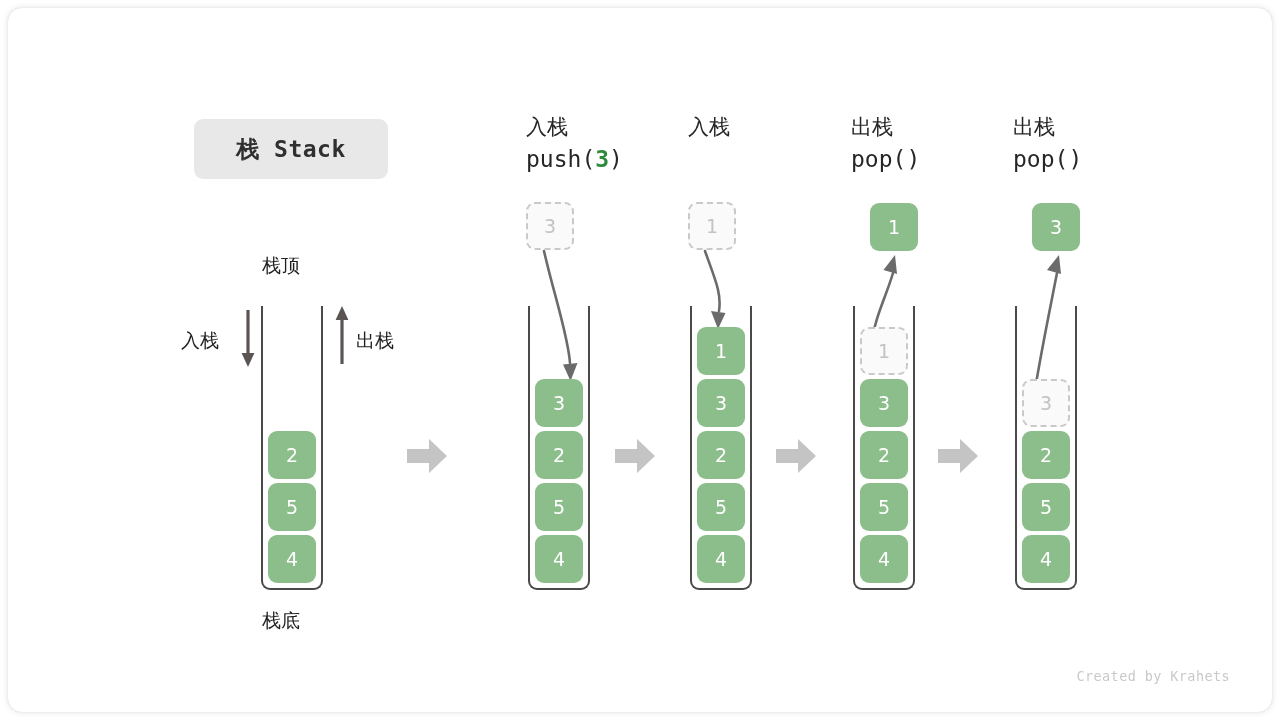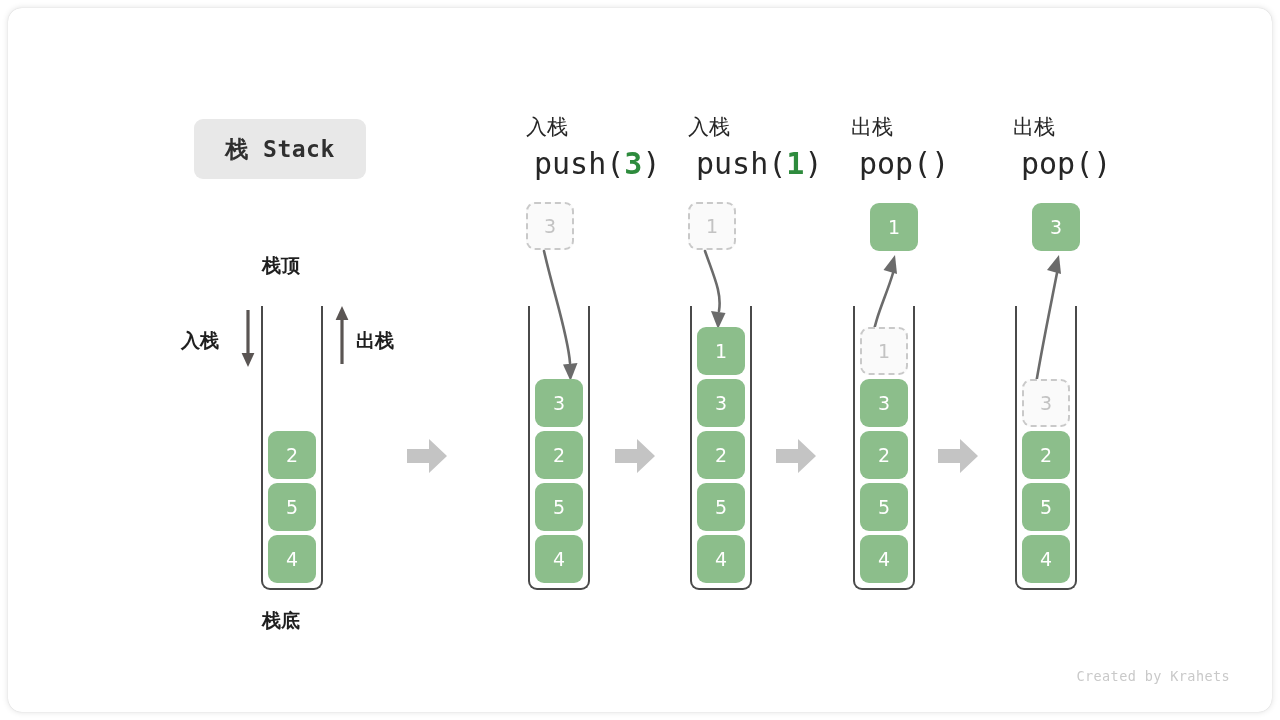--- a/index.html
+++ b/index.html
@@ -21,59 +21,58 @@
     height: 704px;
     background: #ffffff;
     border-radius: 14px;
     box-shadow: 0 0 6px rgba(0,0,0,0.13), 0 0 1px rgba(0,0,0,0.18);
   }
   .abs { position: absolute; }
 
   
   #title-chip {
     left: 186px; top: 111px;
-    width: 172px; height: 60px;
+    width: 194px; height: 60px;
     background: #e8e8e8;
     border-radius: 9px;
     display: flex; align-items: center; justify-content: center;
     font-family: "DejaVu Sans Mono", monospace;
     font-size: 23px;
     font-weight: bold;
     color: #2f2f2f;
     letter-spacing: 0.5px;
   }
 
   
   .cjk-bold {
     font-family: "DejaVu Sans", sans-serif;
-    font-weight: bold;
+    font-weight: normal;
     font-size: 19px;
     color: #1f1f1f;
     white-space: nowrap;
   }
 
   
   .step-head {
     width: 170px;
     text-align: left;
   }
   .step-head .op {
     font-family: "DejaVu Sans", sans-serif;
     font-size: 21px;
     color: #262626;
     line-height: 1.42;
     white-space: nowrap;
   }
   .step-head .code {
     font-family: "DejaVu Sans Mono", monospace;
-    font-size: 30px;
+    font-size: 23px;
     color: #262626;
     line-height: 1.42;
     white-space: nowrap;
-    margin-left: 8px;
   }
   .step-head .code .arg {
     color: #2e8b3d;
     font-weight: bold;
   }
 
   
   .stack-box {
     width: 62px;
     border-left: 2px solid #4a4a4a;
@@ -191,21 +190,20 @@
   <div class="abs flow-arrow" style="left:607px; top:431px;">
     <svg width="40" height="34" viewBox="0 0 40 34">
       <polygon points="0,10 22,10 22,0 40,17 22,34 22,24 0,24" fill="#c4c4c4"></polygon>
     </svg>
   </div>
 
   <div class="abs" style="left:680px; top:105px; width:175px; height:480px;">
 
     <div class="step-head">
       <div class="op">入栈</div>
-      <div class="code"><span>push(</span><span class="arg">1</span><span>)</span></div>
     </div>
 
     <div class="cell ghost" style="left:0px; top:89px;">1</div>
 
     <div class="abs" style="left:14px; top:138px;">
       <svg width="40" height="84" viewBox="0 0 40 84">
         <path d="M3,0 C12,26 20,42 17,60" stroke="#6b6b6b" stroke-width="2.6" fill="none" stroke-linecap="round"></path>
         <polygon points="16,78 9,60 23.5,62" fill="#6b6b6b"></polygon>
       </svg>
     </div>

